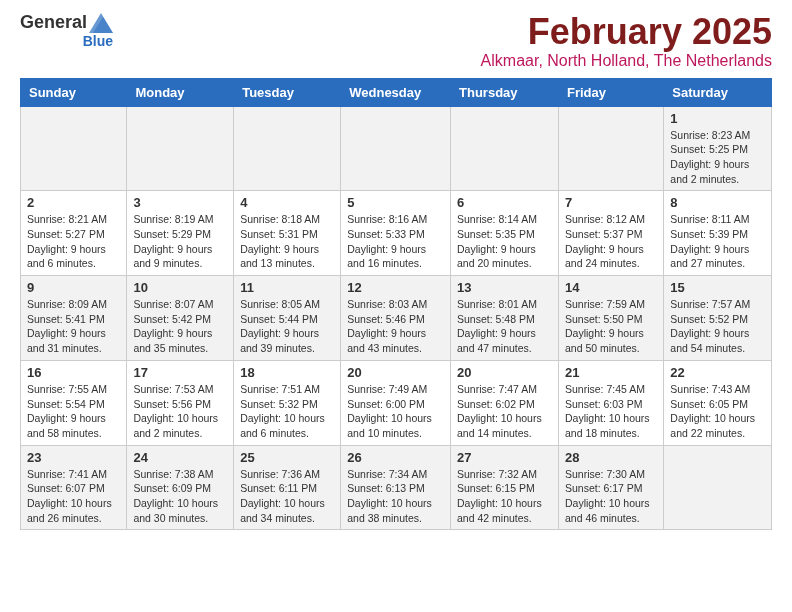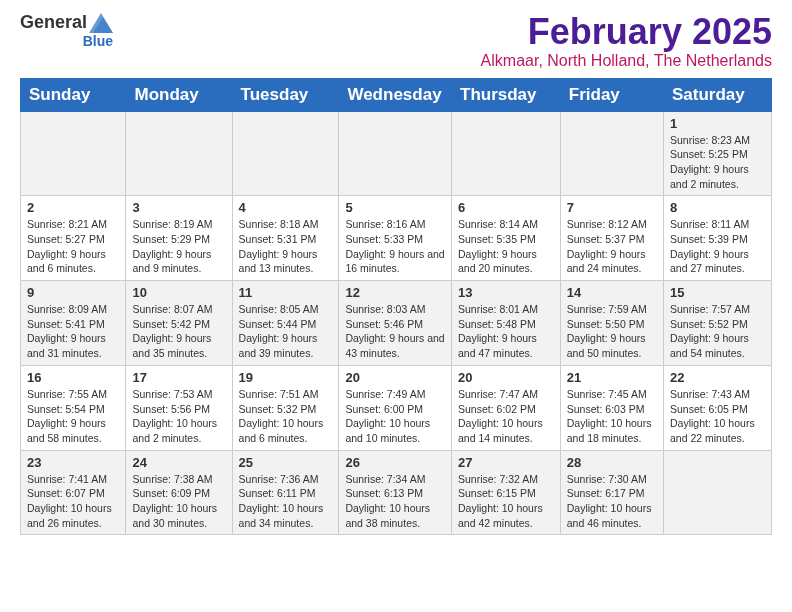--- a/index.html
+++ b/index.html
@@ -5,25 +5,25 @@
     * { box-sizing: border-box; margin: 0; padding: 0; }
     body { font-family: Arial, sans-serif; background: #fff; width: 792px; min-height: 612px; }
     
     .header { display: flex; align-items: flex-start; justify-content: space-between; padding: 12px 20px 8px 20px; }
     .logo { display: flex; flex-direction: column; align-items: flex-end; }
     .logo-text { display: flex; align-items: center; }
     .logo-general { font-size: 18px; font-weight: bold; color: #333; }
     .logo-blue { font-size: 14px; font-weight: bold; color: #2a6dbf; }
     .logo-icon { width: 24px; height: 20px; margin-left: 2px; }
     .title-section { text-align: right; }
-    .month-title { font-size: 36px; font-weight: bold; color: #4c1d95; line-height: 1.1; }
+    .month-title { font-size: 36px; font-weight: bold; color: #7f1d1d; line-height: 1.1; }
     .location { font-size: 16px; color: #be185d; }
     
     .calendar { width: 100%; border-collapse: collapse; margin: 0 10px; width: calc(100% - 20px); margin-left: 10px; }
-    .calendar th { background: #2a6dbf; color: #fff; text-align: left; padding: 6px 8px; font-size: 17px; border: 1px solid #2a6dbf; margin-left: 44px; }
+    .calendar th { background: #2a6dbf; color: #fff; text-align: left; padding: 6px 8px; font-size: 13px; border: 1px solid #2a6dbf; margin-left: 44px; }
     .calendar td { border: 1px solid #ccc; vertical-align: top; padding: 4px 6px; width: 113px; min-height: 80px; }
     .day-num { font-size: 13px; font-weight: bold; color: #333; display: block; margin-bottom: 2px; }
     .day-info { font-size: 10.5px; color: #333; line-height: 1.4; }
     .empty { background: #f9f9f9; }
     .row-shaded td { background: #f2f2f2; }
     
     .calendar-wrapper { padding: 0 10px 10px 10px; }
   </style>
 </head>
 <body>
@@ -168,21 +168,21 @@
 Sunset: 5:54 PM
 Daylight: 9 hours and 58 minutes.</div>
           </td>
           <td>
             <span class="day-num">17</span>
             <div class="day-info">Sunrise: 7:53 AM
 Sunset: 5:56 PM
 Daylight: 10 hours and 2 minutes.</div>
           </td>
           <td>
-            <span class="day-num">19</span>
+            <span class="day-num">18</span>
             <div class="day-info">Sunrise: 7:51 AM
 Sunset: 5:32 PM
 Daylight: 10 hours and 6 minutes.</div>
           </td>
           <td>
             <span class="day-num">20</span>
             <div class="day-info">Sunrise: 7:49 AM
 Sunset: 6:00 PM
 Daylight: 10 hours and 10 minutes.</div>
           </td>

